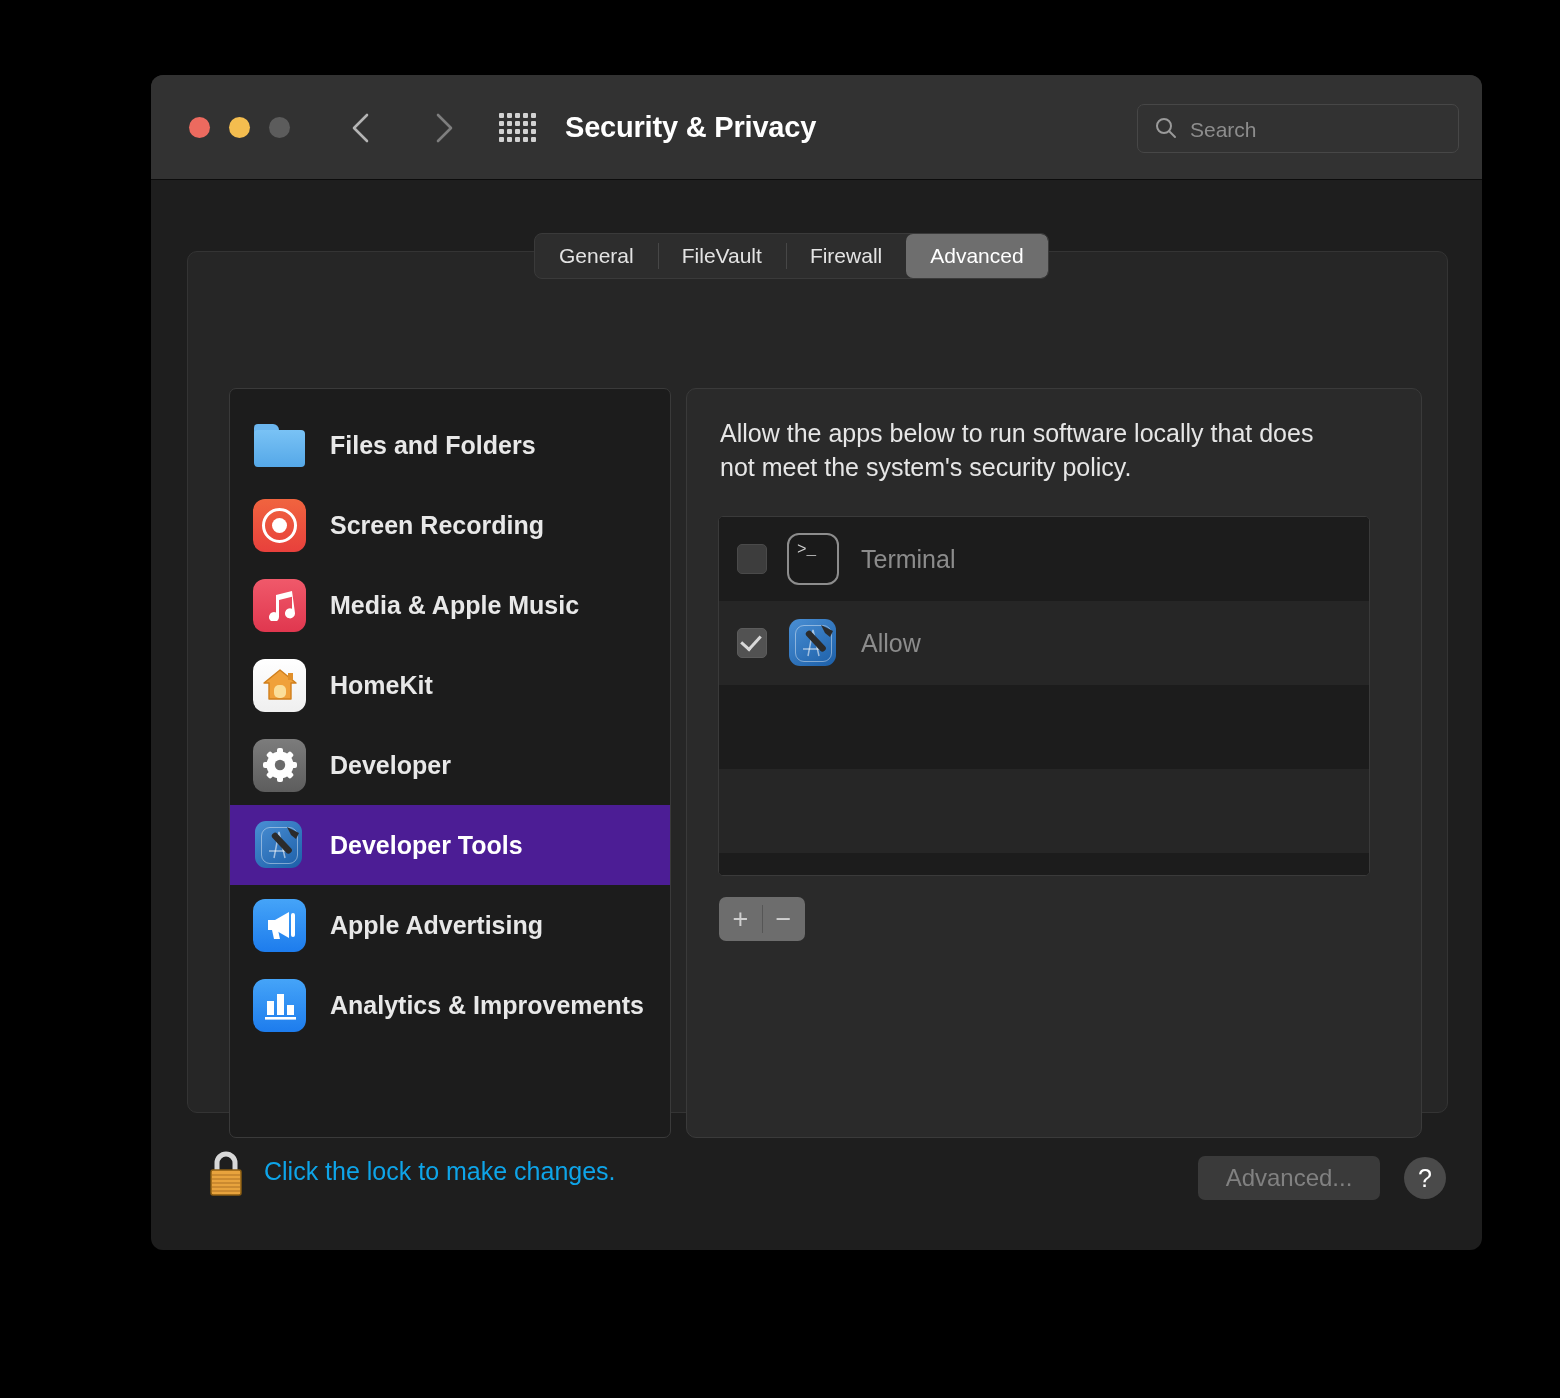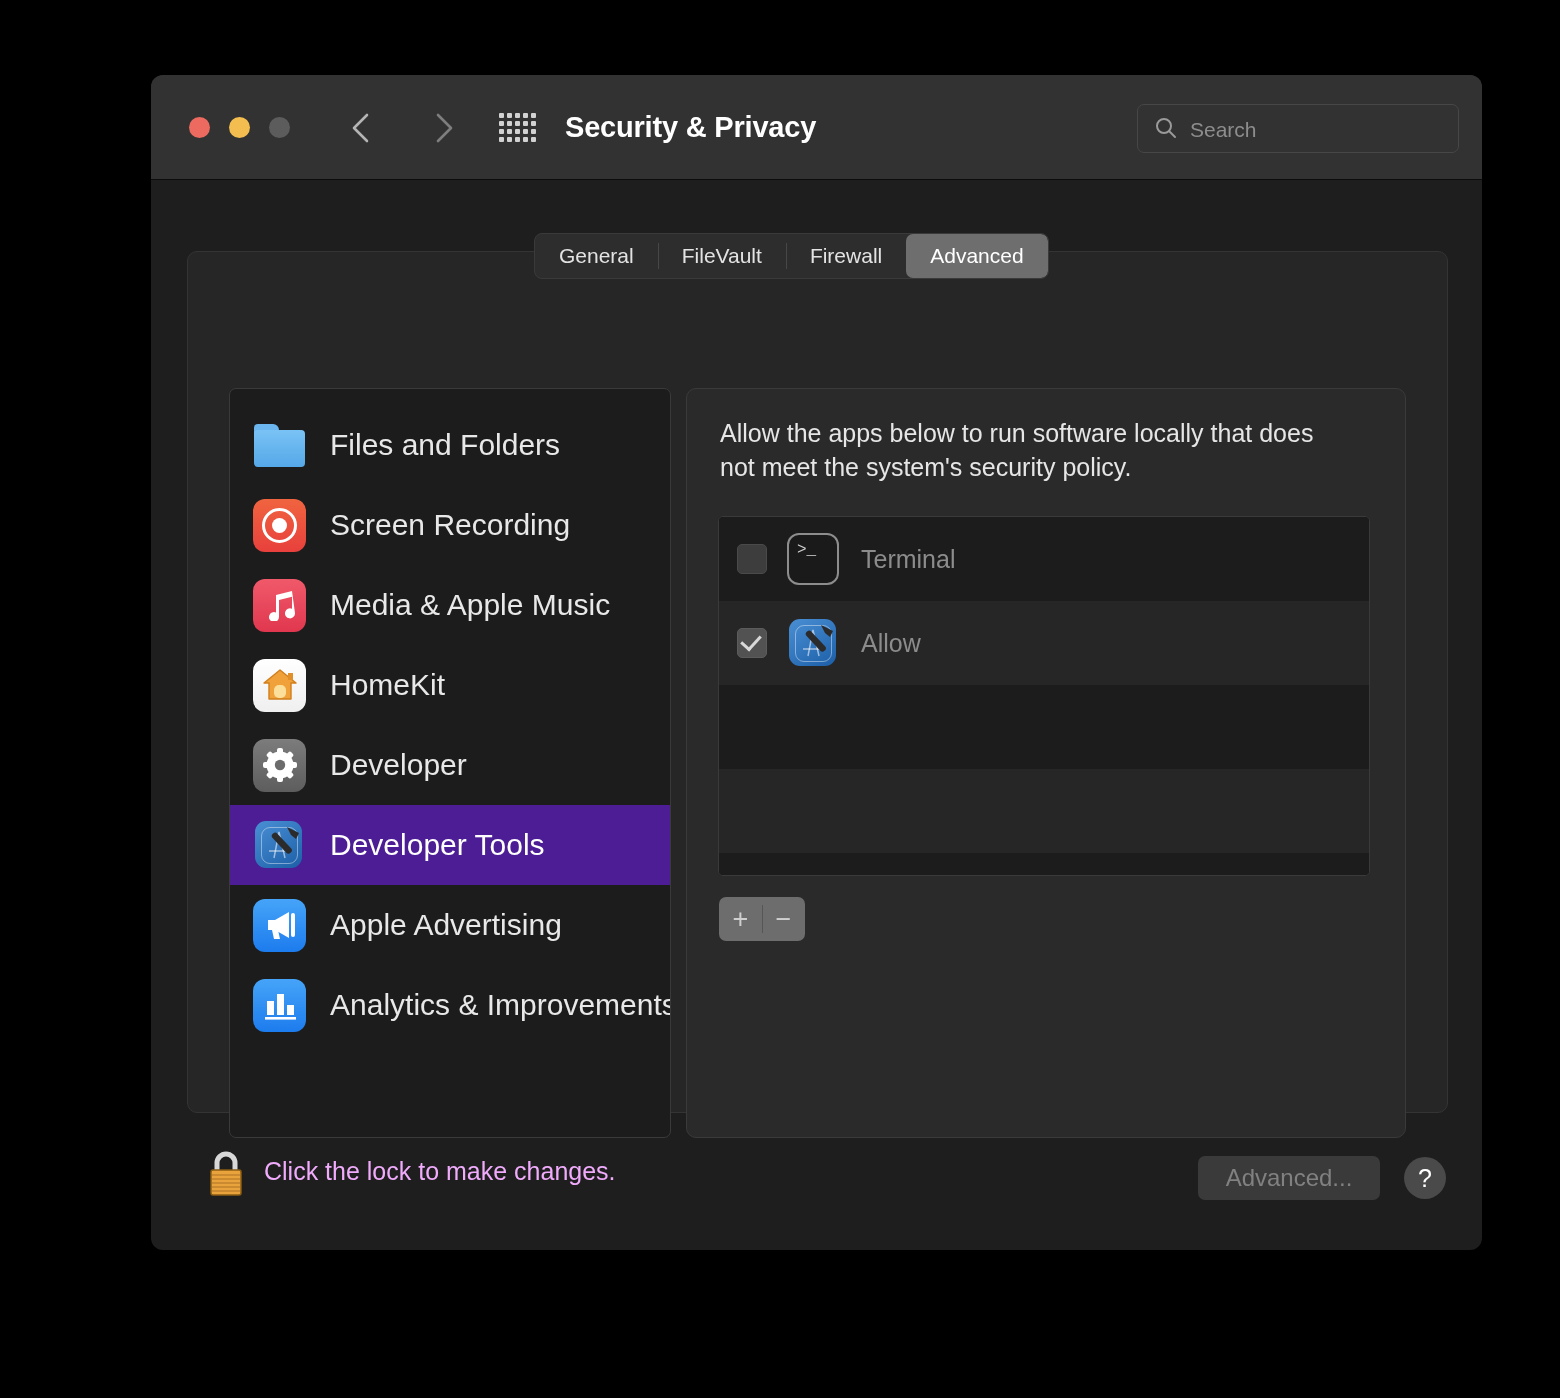--- a/index.html
+++ b/index.html
@@ -183,23 +183,24 @@
     position: relative;
     height: 80px;
     display: flex;
     align-items: center;
     padding-left: 23px;
     cursor: default;
   }
   .srow.selected { background: #4c1d95; }
   .srow .slabel {
     margin-left: 24px;
-    font-size: 30px;
+    font-size: 25px;
     color: #e8e8e8;
     white-space: nowrap;
+    font-weight: bold;
   }
   .srow.selected .slabel { color: #ffffff; }
 
   .appicon {
     width: 53px;
     height: 53px;
     position: relative;
     flex: 0 0 auto;
   }
 
@@ -314,20 +315,21 @@
   
   #rightpane {
     position: absolute;
     left: 498px;
     top: 136px;
     width: 718px;
     height: 748px;
     background: #2a2a2a;
     border: 1px solid #3a3a3a;
     border-radius: 10px;
+    padding-left: 16px;
   }
   #desc {
     position: absolute;
     left: 33px;
     top: 28px;
     width: 625px;
     font-size: 25px;
     line-height: 1.34;
     color: #e6e6e6;
   }
@@ -438,21 +440,21 @@
     left: 53px;
     top: 1072px;
     width: 44px;
     height: 54px;
   }
   #lock-text {
     position: absolute;
     left: 113px;
     top: 1082px;
     font-size: 25px;
-    color: #f0abfc;
+    color: #0ea5e9;
     white-space: nowrap;
   }
   #advanced-button {
     position: absolute;
     left: 1047px;
     top: 1081px;
     width: 182px;
     height: 44px;
     background: #3a3a3a;
     border-radius: 7px;

